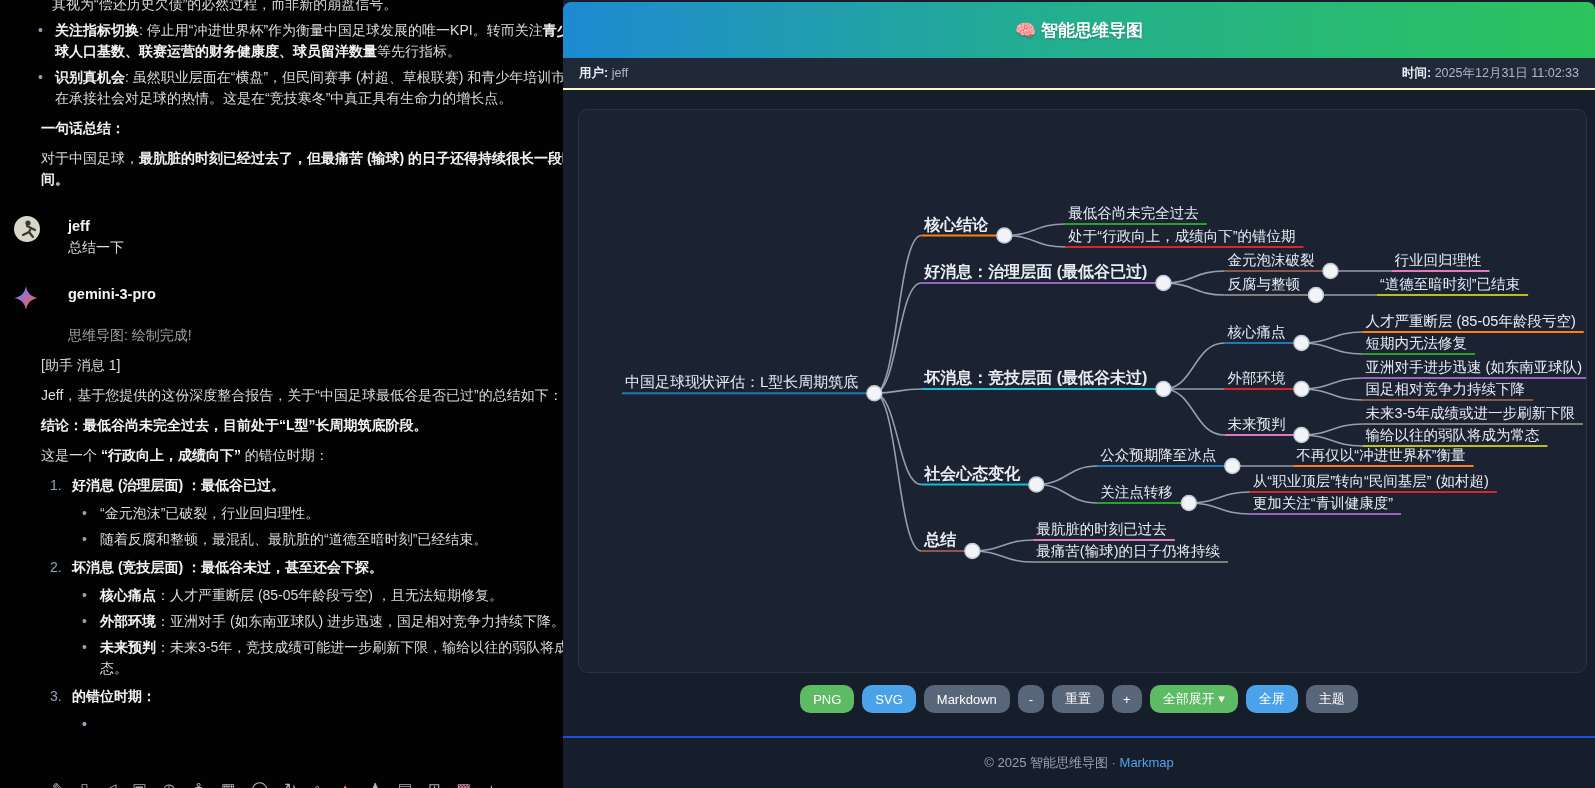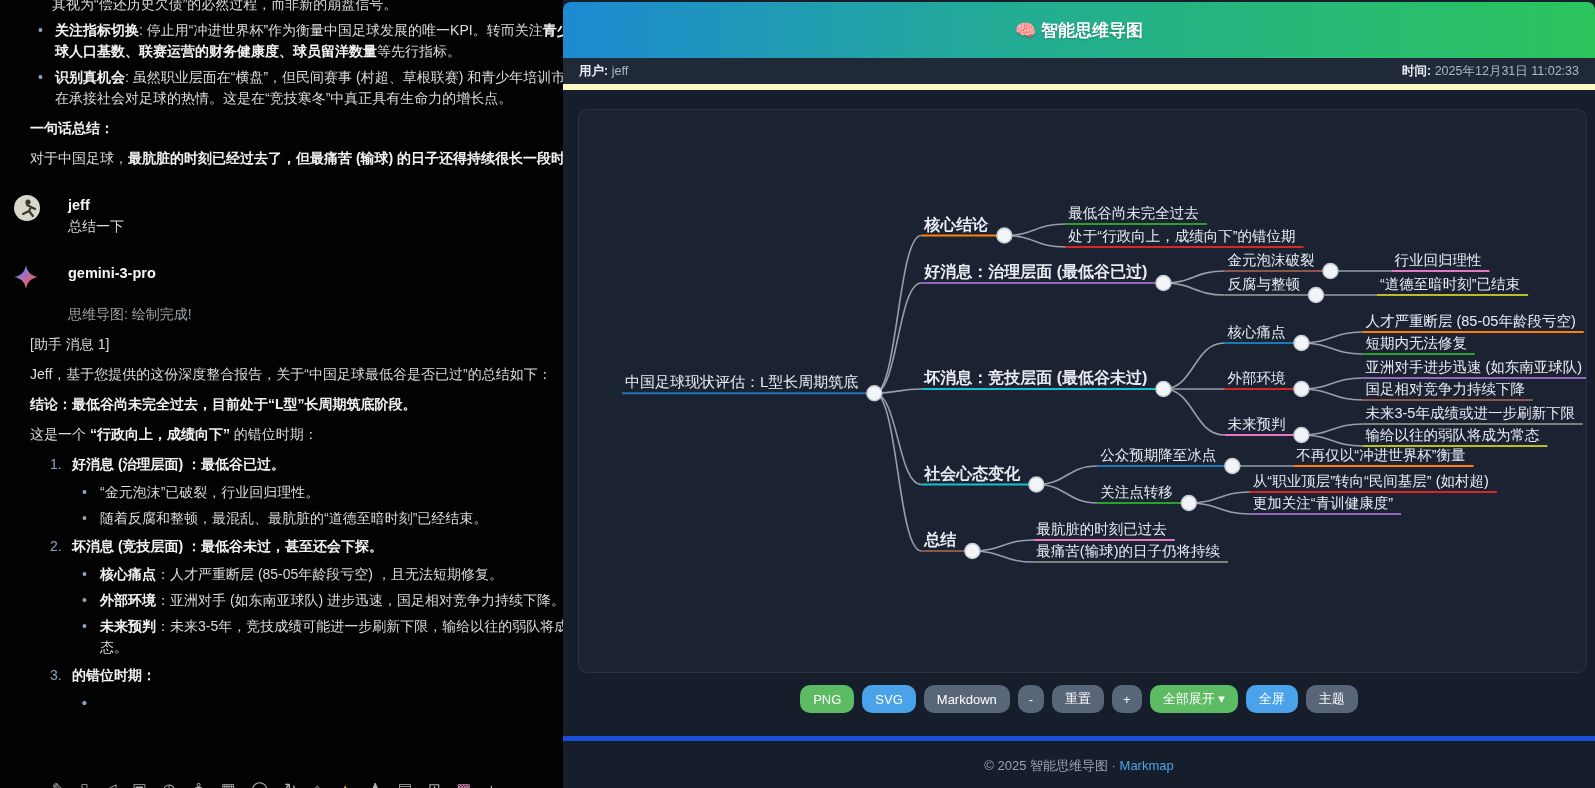--- a/index.html
+++ b/index.html
@@ -2,21 +2,21 @@
 <html><head>
 <meta charset="utf-8">
 <style>
   * { margin:0; padding:0; box-sizing:border-box; }
   html,body { width:1595px; height:788px; overflow:hidden; background:#000; font-family:"Liberation Sans","DejaVu Sans",sans-serif; }
 
   
   .chat-panel { position:absolute; left:0; top:0; width:625px; height:788px; background:#020202; color:#dcdcdc; overflow:hidden; }
   .chat-inner { padding:0 20px 0 30px; font-size:14px; line-height:21px; }
   .blk { margin:4px 0; position:relative; }
-  .blk-p { margin:9px 0; }
+  .blk-p { margin:9px 11px; }
   .blk-cont { padding-left:22px; margin-top:-6px; }
   .blk-b1 { padding-left:25px; margin:5px 0; }
   .blk-b2 { padding-left:70px; margin:5px 0; }
   .blk-num { padding-left:42px; margin:7px 0; }
   .marker { position:absolute; color:#8fa1bd; }
   .blk-b1 > .marker { left:8px; }
   .blk-b2 > .marker { left:52px; }
   .blk-num > .marker { left:20px; }
   .bold { font-weight:700; color:#f3f3f3; }
   .msg { position:relative; padding-left:38px; margin-top:26px; }
@@ -24,31 +24,31 @@
   .msg-name { font-weight:700; color:#f5f5f5; font-size:14.5px; }
   .msg-status { color:#9aa0a6; margin-top:20px; }
   .msg-body { margin-top:6px; margin-left:-38px; padding-left:0; }
   .gem-icon { position:absolute; left:-16px; top:2px; width:24px; height:24px; }
   .composer-icons { position:absolute; left:52px; bottom:-10px; display:flex; gap:16px; font-size:15px; color:#b3b3b3; }
 
   
   .mm-panel { position:absolute; left:563px; top:0; width:1032px; height:788px; background:#171e2b; }
   .mm-header { height:56px; margin-top:2px; border-radius:8px 8px 0 0; background:linear-gradient(90deg,#1d8ad2 0%,#23ad92 45%,#2bc45c 100%); display:flex; align-items:center; justify-content:center; }
   .mm-title { color:#fff; font-weight:700; font-size:17px; text-shadow:0 1px 2px rgba(0,0,0,.25); }
-  .mm-infobar { height:32px; background:#202938; border-bottom:6px solid #fef9c3; display:flex; align-items:center; justify-content:space-between; padding:0 16px; font-size:12.5px; }
+  .mm-infobar { height:32px; background:#202938; border-bottom:2px solid #fef9c3; display:flex; align-items:center; justify-content:space-between; padding:0 16px; font-size:12.5px; }
   .mm-infobar .lbl { font-weight:700; color:#e8edf4; }
   .mm-infobar .val { color:#aeb8c6; }
   .mm-canvas { margin:19px 8px 0 15px; height:564px; background:#1b2333; border:1px solid #2a3447; border-radius:10px; overflow:hidden; }
   .mm-toolbar { margin-top:12px; display:flex; justify-content:center; gap:8px; }
   .tb-btn { border:none; border-radius:10px; height:28px; padding:0 13px; color:#fff; font-size:13px; font-family:inherit; cursor:pointer; }
   .tb-btn.narrow { padding:0 11px; }
   .v-green { background:#5dbb63; }
   .v-blue  { background:#4aa3e8; }
   .v-slate { background:#596579; }
-  .mm-footer { margin-top:23px; border-top:5px solid #1d4ed8; padding-top:16px; text-align:center; font-size:13px; color:#98a2b3; }
+  .mm-footer { margin-top:23px; border-top:2px solid #1d4ed8; padding-top:16px; text-align:center; font-size:13px; color:#98a2b3; }
   .mm-footer a { color:#4da3e8; text-decoration:none; }
 
   
   .mm-label { fill:#e9edf3; font-size:14.5px; font-family:"Liberation Sans","DejaVu Sans",sans-serif; }
   .mm-bold { font-weight:700; font-size:16px; }
   .mm-root { font-size:15px; font-weight:400; }
   .mm-link { fill:none; stroke:#b6bdc9; stroke-width:1.6; opacity:.8; }
   .mm-line { stroke-width:2; }
   .mm-circle { fill:#f2f4f7; stroke:#c4cad3; stroke-width:1.5; cursor:pointer; }
 </style>

